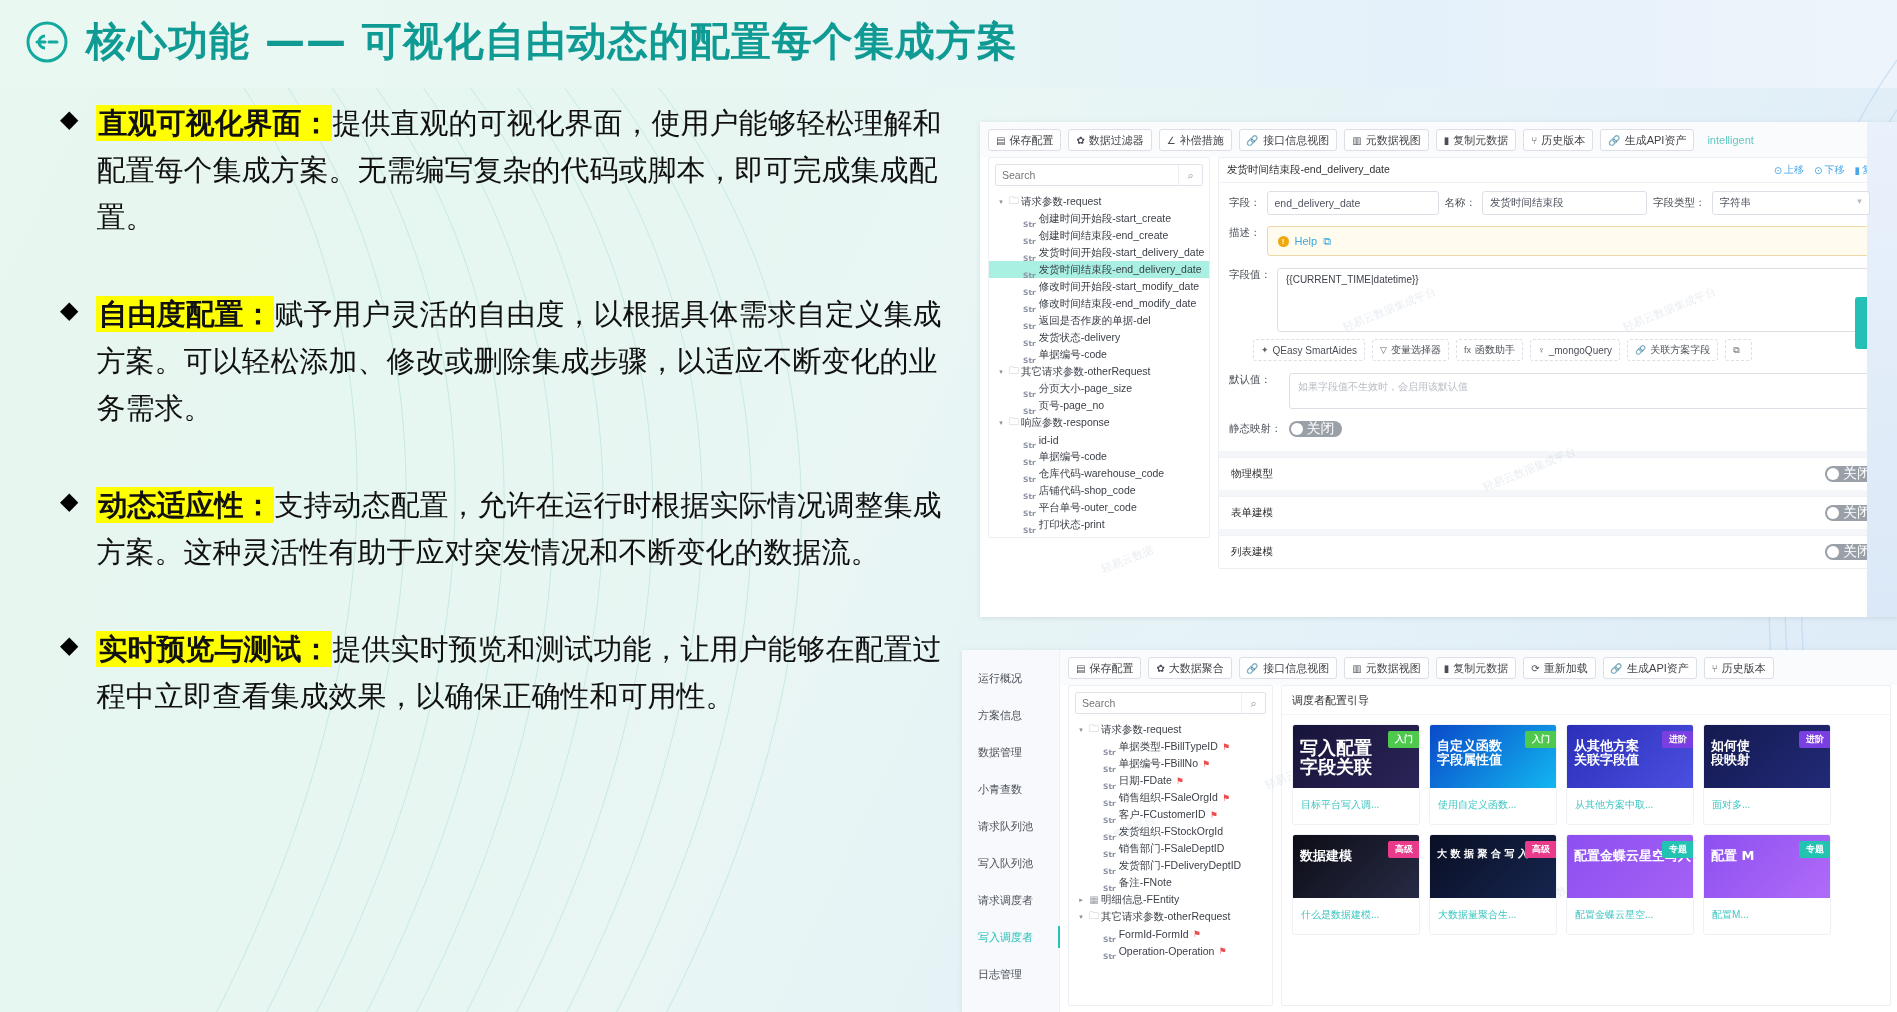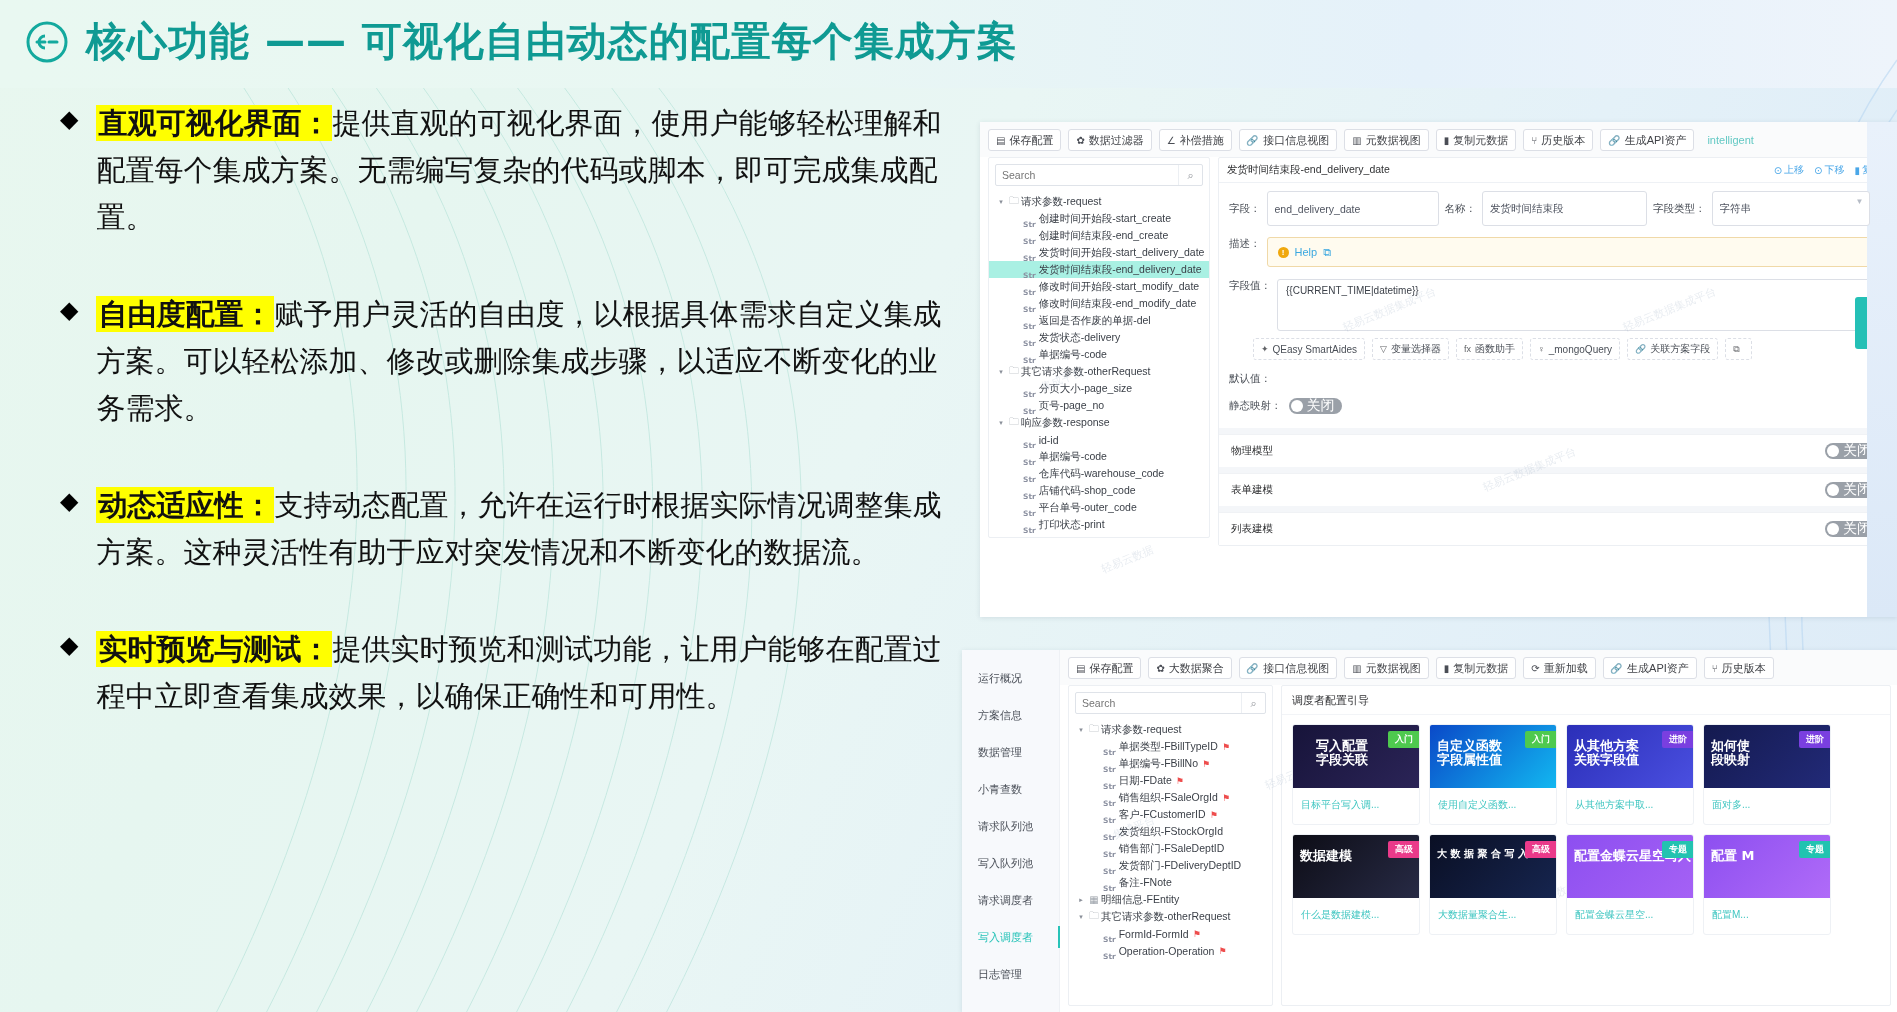--- a/index.html
+++ b/index.html
@@ -111,36 +111,36 @@
 
   
   .detail-pane { flex:1; min-width:0; border:1px solid #eceff3; border-radius:2px; background:#fff; }
   .dp-head { display:flex; align-items:center; justify-content:space-between;
              padding:5px 8px; border-bottom:1px solid #eef1f5; }
   .dp-title { font-size:10.5px; color:#303133; }
   .dp-acts { display:flex; gap:10px; }
   .dp-act { font-size:10px; color:#4aa7e8; display:flex; align-items:center; gap:2px; }
   .frow { display:flex; align-items:center; gap:6px; padding:8px 10px 2px 10px; }
   .flabel { font-size:10.5px; color:#4a4f57; white-space:nowrap; }
-  .fin { border:1px solid #dcdfe6; border-radius:3px; height:35px; font-size:10.5px;
+  .fin { border:1px solid #dcdfe6; border-radius:3px; height:24px; font-size:10.5px;
          color:#4f5460; padding:0 7px; background:#fff; outline:none; min-width:0;
          font-family:"Liberation Sans",sans-serif; }
   .fin.w1 { width:172px; }
   .fin.w2 { width:165px; }
   .fsel { position:relative; width:158px; }
   .fsel .fin { width:100%; padding-right:18px; }
   .fsel .cv { position:absolute; right:6px; top:6px; color:#b6bcc6; font-size:8px; }
   .desc-row { display:flex; align-items:flex-start; gap:6px; padding:9px 10px 0 10px; }
   .desc-box { flex:1; border:1px solid #f0d9a8; background:#fffbef; border-radius:3px;
               height:30px; display:flex; align-items:center; gap:6px; padding:0 10px; }
   .warn-dot { width:11px; height:11px; border-radius:50%; background:#f0a80d; color:#fff;
               font-size:8px; display:flex; align-items:center; justify-content:center; font-weight:700; }
   .help-link { font-size:11px; color:#3ba8e0; }
   .fv-row { display:flex; align-items:flex-start; gap:6px; padding:12px 10px 0 10px; }
-  .fv-box { flex:1; border:1px solid #dcdfe6; border-radius:3px; height:52px;
+  .fv-box { flex:1; border:1px solid #dcdfe6; border-radius:3px; height:64px;
             font-size:10px; color:#3c4149; padding:5px 8px; background:#fff; }
   .chips { display:flex; gap:7px; padding:7px 10px 0 34px; }
   .chip { border:1px dashed #dcdfe6; border-radius:3px; font-size:10px; color:#4a4f57;
           padding:3px 7px; display:flex; align-items:center; gap:4px; white-space:nowrap; }
   .chip .gi { color:#606266; font-size:9px; }
   .dv-row { display:flex; align-items:flex-start; gap:18px; padding:12px 10px 0 10px; }
   .dv-box { flex:1; border:1px solid #dcdfe6; border-radius:3px; height:36px;
             font-size:10px; color:#b8bcc4; padding:6px 8px; }
   .sm-row { display:flex; align-items:center; gap:7px; padding:12px 10px 14px 10px; }
   .toggle { display:inline-flex; align-items:center; background:#9aa0a8; border-radius:10px;
@@ -460,20 +460,21 @@
               <span>关联方案字段</span>
             </div>
             <div class="chip">
               <span class="gi">⧉</span>
               <span></span>
             </div>
           </div>
 
         <div class="dv-row">
           <span class="flabel">默认值：</span>
+          <div class="dv-box">如果字段值不生效时，会启用该默认值</div>
         </div>
 
         <div class="sm-row">
           <span class="flabel">静态映射：</span>
           <span class="toggle">
             <span class="knob"></span>
             <span class="tl">关闭</span>
           </span>
         </div>
 
@@ -650,21 +651,21 @@
                   <span>Operation-Operation</span>
                   <span class="flag">⚑</span>
                 </div>
               </div>
           </div>
           <div class="s2right">
             <div class="guide-title">调度者配置引导</div>
             <div class="cards" id="s2-cards">
                 <div class="card">
                   <div class="thumb" style="background: linear-gradient(135deg, rgb(23, 20, 58), rgb(43, 36, 87));">
-                    <div class="tt" style="left: 23px; top: 14px; font-size: 13px; white-space: pre-line;">写入配置
+                    <div class="tt" style="left: 7px; top: 14px; font-size: 18px; white-space: pre-line;">写入配置
 字段关联</div>
                     <div class="badge" style="background: rgb(78, 201, 78);">入门</div>
                   </div>
                   <div class="cap">目标平台写入调...</div>
                 </div>
                 <div class="card">
                   <div class="thumb" style="background: linear-gradient(135deg, rgb(10, 73, 200), rgb(18, 183, 240));">
                     <div class="tt" style="left: 7px; top: 14px; font-size: 13px; white-space: pre-line;">自定义函数
 字段属性值</div>
                     <div class="badge" style="background: rgb(78, 201, 78);">入门</div>

